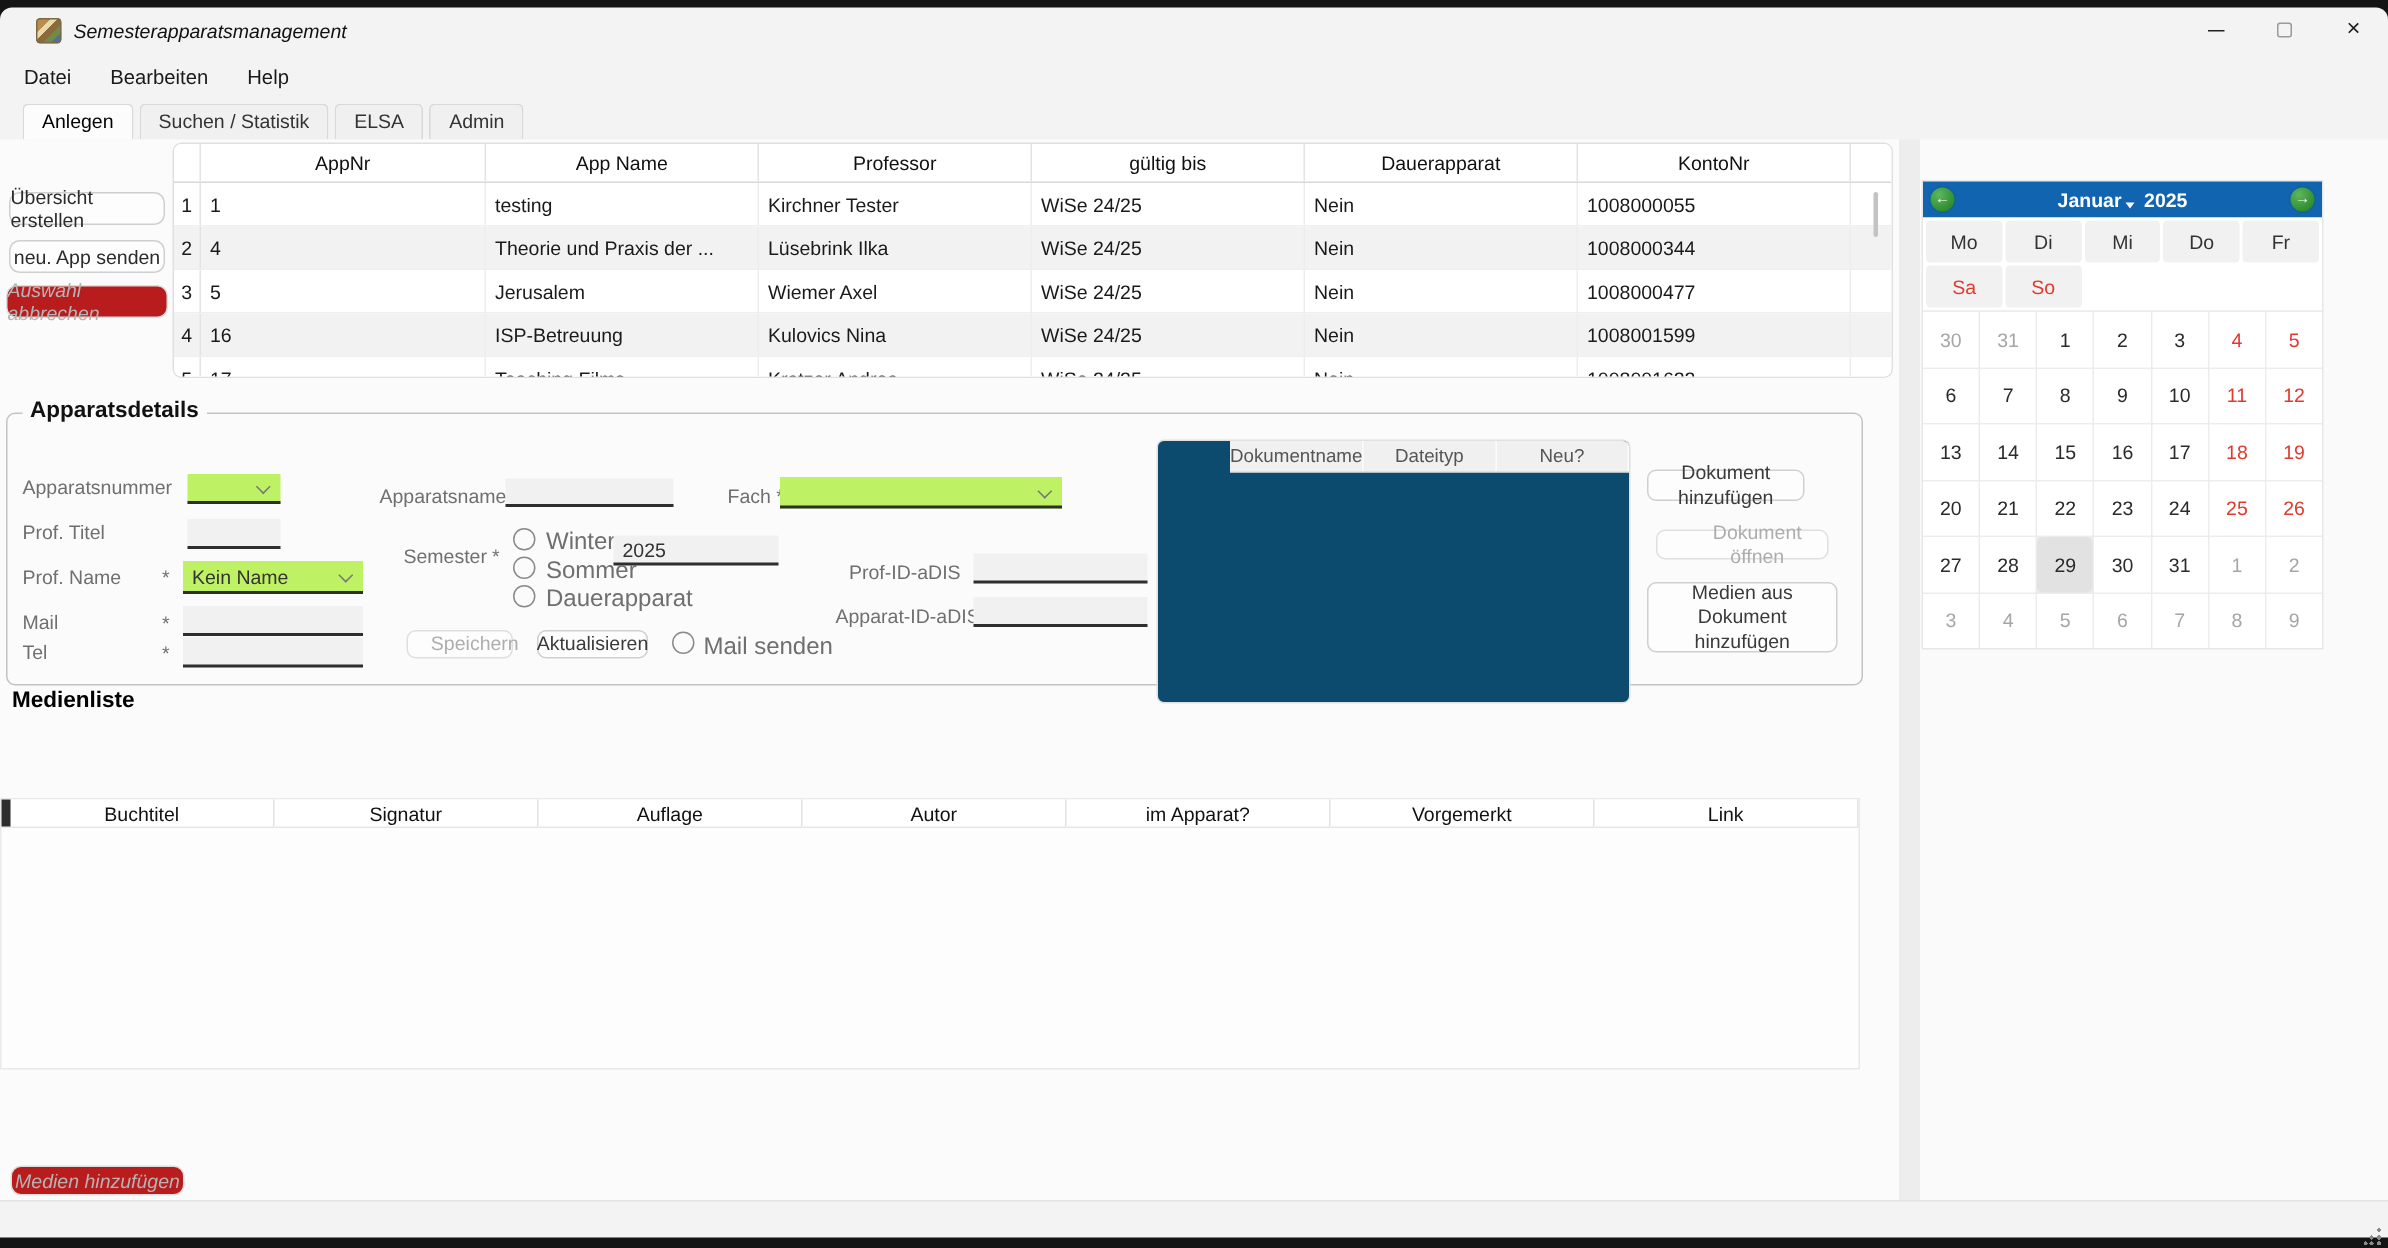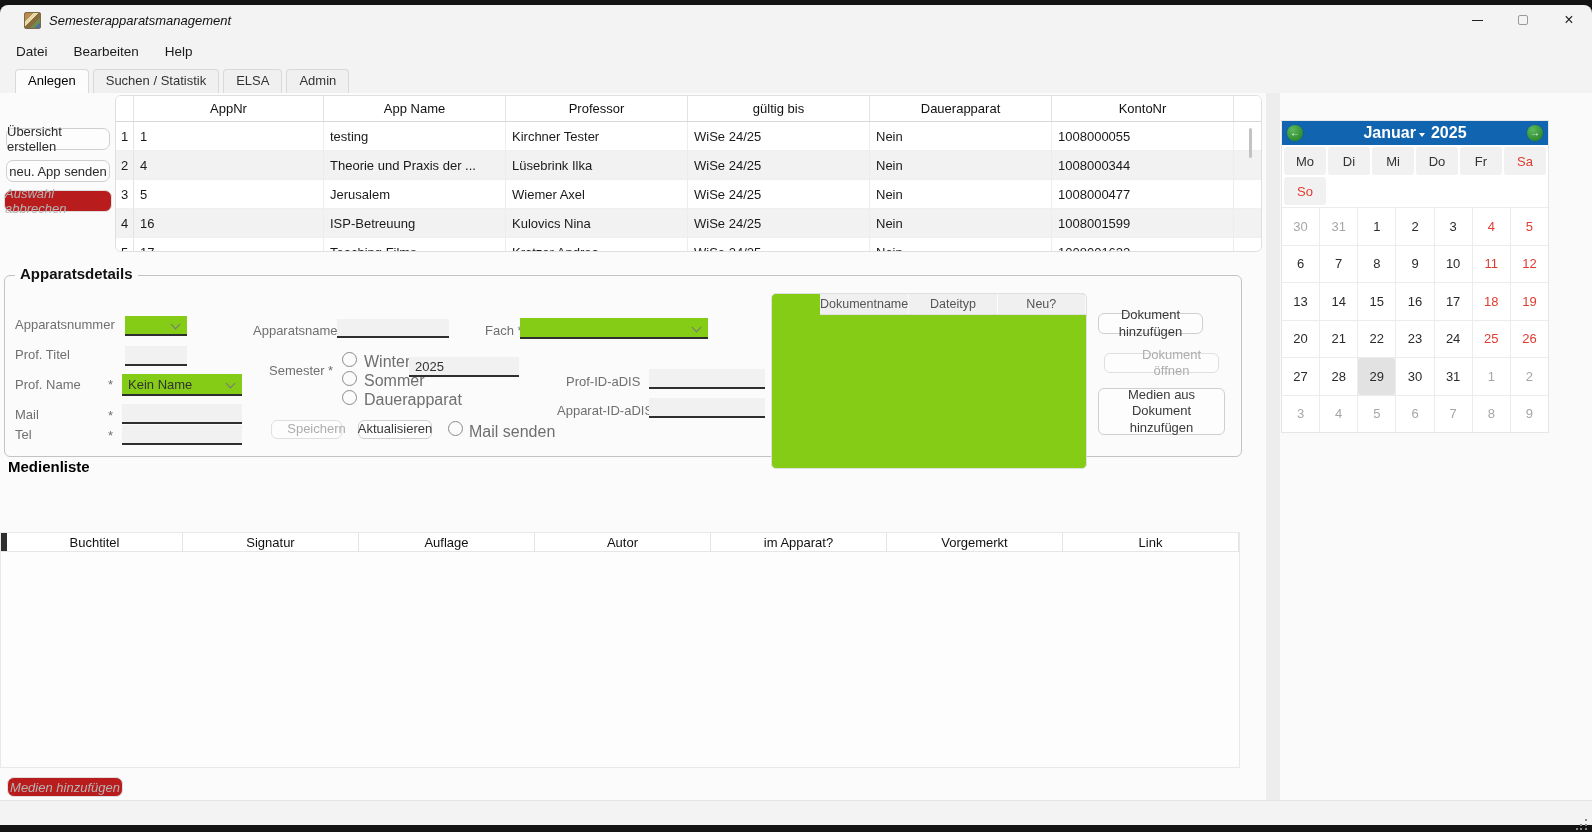--- a/index.html
+++ b/index.html
@@ -52,47 +52,47 @@
   .cell.c0 { width:190px; }
   .cell.c1,.cell.c2,.cell.c3,.cell.c4,.cell.c5 { width:182px; }
   .vscroll { position:absolute; right:9px; top:32px; width:3px; height:30px; background:#c3c3c3; border-radius:2px; }
 
   
   .groupbox { position:absolute; left:4px; top:270px; width:1238px; height:182px; border:1px solid #c3c3c3; border-radius:6px; }
   .legend { position:absolute; left:10px; top:-11px; background:#fbfbfb; padding:0 5px; font-size:15px; font-weight:bold; color:#111; }
   .flabel { position:absolute; font-size:13px; color:#6f6f6f; white-space:nowrap; }
   .star { position:absolute; font-size:13px; color:#6f6f6f; }
   .ufield { position:absolute; background:#f1f1f1; border-bottom:2px solid #2e2e2e; font-size:13px; color:#333; display:flex; align-items:center; padding:0 6px; }
-  .combo { position:absolute; background:#84cc16; border-bottom:2px solid #2e2e2e; font-size:13px; color:#333; display:flex; align-items:center; padding:0 18px 0 6px; }
+  .combo { position:absolute; background:#bef264; border-bottom:2px solid #2e2e2e; font-size:13px; color:#333; display:flex; align-items:center; padding:0 18px 0 6px; }
   .chev { position:absolute; right:8px; top:5px; width:7px; height:7px; border-right:1.6px solid #777; border-bottom:1.6px solid #777; transform:rotate(45deg); }
   .radio { position:absolute; width:15px; height:15px; border:1.7px solid #8a8a8a; border-radius:50%; background:#fbfbfb; }
   .rlabel { position:absolute; font-size:16px; color:#6f6f6f; }
   .fbtn { position:absolute; display:flex; align-items:center; justify-content:center; text-align:center; background:#fdfdfd; border:1px solid #cfcfcf; border-radius:6px; font-size:13px; color:#3a3a3a; line-height:1.25; }
   .fbtn.disabled { color:#adadad; border-color:#dfdfdf;padding-left:20px; }
 
   
-  .docs { position:absolute; left:766px; top:17px; width:316px; height:176px; background:#84cc16; border:1px solid #e0e0e0; border-radius:5px; overflow:hidden;padding-left:48px; }
+  .docs { position:absolute; left:766px; top:17px; width:316px; height:176px; background:#0c4a6e; border:1px solid #e0e0e0; border-radius:5px; overflow:hidden;padding-left:48px; }
   .docs-head { display:flex; height:21px; background:#f0f0f0; border-bottom:1px solid #e0e0e0; }
   .dcell { flex:1; display:flex; align-items:center; justify-content:center; font-size:12.5px; color:#555; border-right:1px solid #fbfbfb; }
 
   
   .medien-title { position:absolute; left:8px; top:453px; font-size:15px; font-weight:bold; color:#000; }
-  .medien-table { position:absolute; left:0; top:527px; width:1240px; height:236px; border:1px solid #e9e9e9; background:#fdfdfd; }
+  .medien-table { position:absolute; left:0; top:527px; width:1240px; height:181px; border:1px solid #e9e9e9; background:#fdfdfd; }
   .medien-head { display:flex; height:19px; background:#fff; border-bottom:1px solid #e6e6e6; }
   .mcorner { width:6px; background:#2e2e2e; }
   .mcell { flex:1; display:flex; align-items:center; justify-content:center; font-size:13px; color:#111; border-right:1px solid #e3e3e3; }
   .medien-add { position:absolute; left:7px; top:772px; width:116px; height:20px; }
 
   
   .calendar { position:absolute; left:1px; top:27px; width:268px; background:#fff; border:1px solid #e6e6e6; }
   .cal-head { height:24px; background:#1164af; display:flex; align-items:center; justify-content:space-between; padding:0 5px; }
   .cal-arrow { width:16px; height:16px; border-radius:50%; background:radial-gradient(circle at 35% 30%, #5cb85c, #1e7b1e); display:flex; align-items:center; justify-content:center; color:#fff; font-size:10px; font-weight:bold; line-height:1; box-shadow:0 0 0 1px #14551427; }
-  .cal-title { color:#fff; font-size:16px; font-weight:bold; display:flex; align-items:flex-start; column-gap:6px; }
+  .cal-title { color:#fff; font-size:13px; font-weight:bold; display:flex; align-items:flex-start; column-gap:6px; }
   .caret { width:0; height:0; border-left:3px solid transparent; border-right:3px solid transparent; border-top:4px solid #fff; margin-top:9px; margin-left:-3px; }
-  .dayrow { display:grid; grid-template-columns:repeat(6,1fr); gap:2px; background:#fff; padding:2px; }
+  .dayrow { display:grid; grid-template-columns:repeat(5,1fr); gap:2px; background:#fff; padding:2px; }
   .dayh { height:28px; background:#f1f1f1; border-radius:3px; display:flex; align-items:center; justify-content:center; font-size:13px; color:#333; }
   .cal-grid { display:grid; grid-template-columns:repeat(7,1fr); grid-auto-rows:36.5px; gap:1px; background:#ececec; border-top:1px solid #ececec; }
   .day { background:#fff; display:flex; align-items:center; justify-content:center; font-size:13px; color:#2b2b2b; }
   .we { color:#e03b2f !important; }
   .out { color:#a6a6a6 !important; }
   .day.sel { background:#e2e2e2; border-radius:4px; }
 
   .resize-grip { position:absolute; right:4px; bottom:2px; width:12px; height:12px;
     background:radial-gradient(circle 1.4px at 10px 2px,#8a8a8a 99%,transparent), radial-gradient(circle 1.4px at 10px 7px,#8a8a8a 99%,transparent), radial-gradient(circle 1.4px at 5px 7px,#8a8a8a 99%,transparent), radial-gradient(circle 1.4px at 10px 11px,#8a8a8a 99%,transparent), radial-gradient(circle 1.4px at 5px 11px,#8a8a8a 99%,transparent), radial-gradient(circle 1.4px at 1px 11px,#8a8a8a 99%,transparent); }
 </style>

